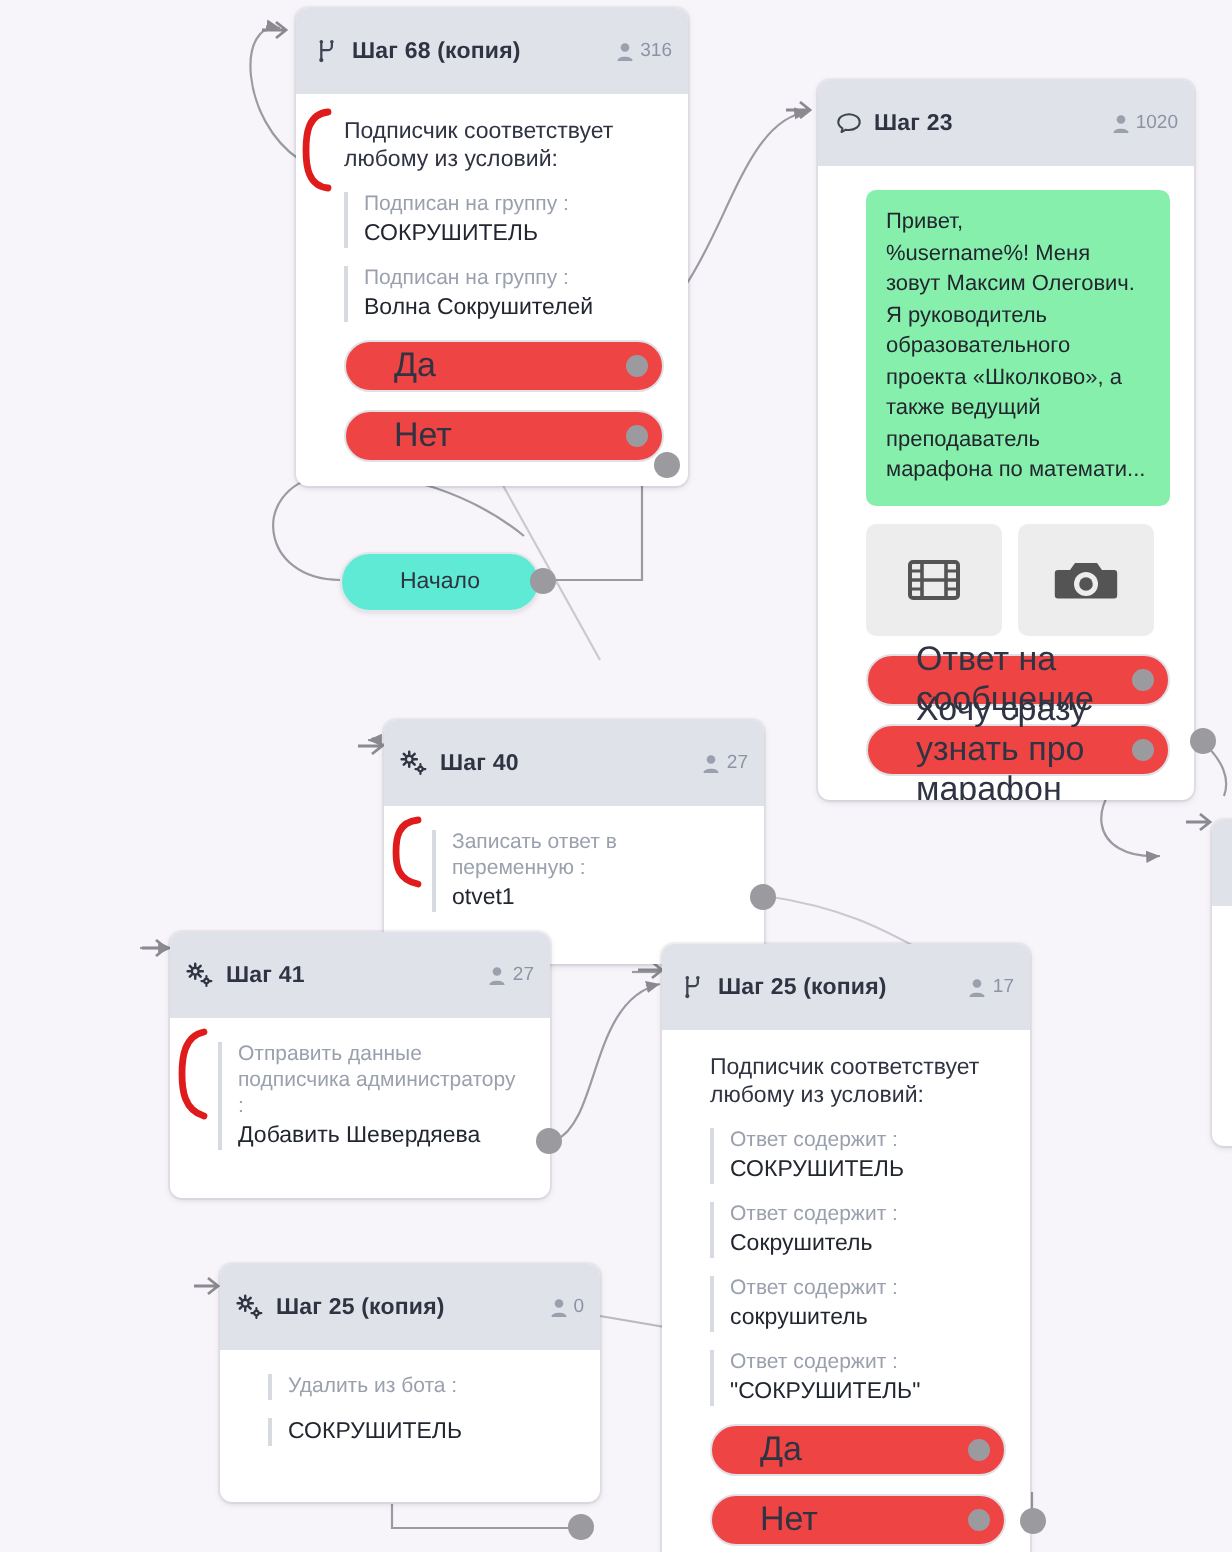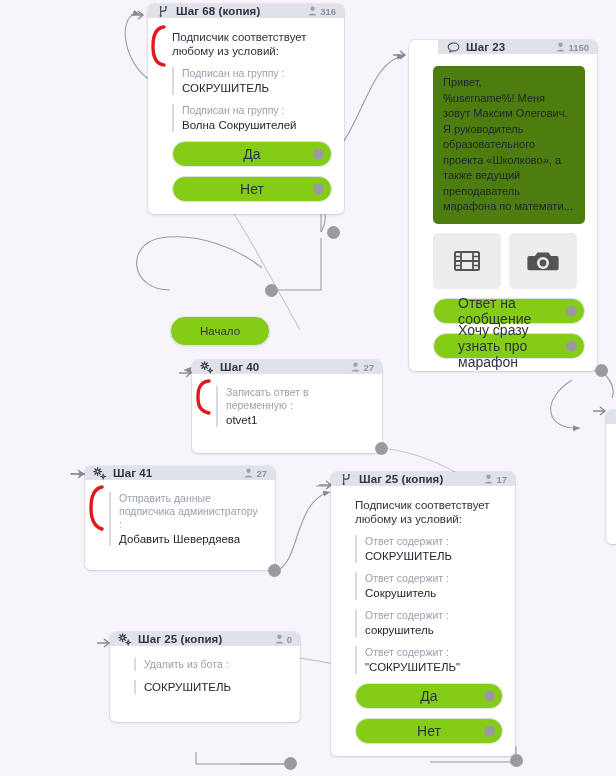--- a/index.html
+++ b/index.html
@@ -32,28 +32,28 @@
 
   
   .card {
     position: absolute;
     background: #ffffff;
     border-radius: 6px;
     box-shadow: 0 1px 3px rgba(40,30,60,.16), 0 0 0 1px rgba(40,30,60,.05);
     overflow: hidden;
   }
   .card-head {
-    height: 14px;
+    height: 43px;
     background: #dfe2e9;
     display: flex;
     align-items: center;
     padding: 0 8px 0 8px;
     gap: 6px;
   }
-  .card-head.msg { background: #dfe2e9; margin-left: 29px; }
+  .card-head.msg { background: #dfe2e9; }
   .head-icon {
     width: 14px; height: 14px;
     display: flex; align-items: center; justify-content: center;
     flex: 0 0 auto;
   }
   .head-icon svg { display: block; }
   .card-title {
     font-size: 11.5px;
     color: #2f3342;
     font-weight: 600;
@@ -63,21 +63,21 @@
   .head-spacer { flex: 1 1 auto; }
   .subs {
     display: flex;
     align-items: center;
     gap: 3px;
     flex: 0 0 auto;
   }
   .subs-count {
     font-size: 9.5px;
     color: #8d93a3;
-    font-weight: 700;
+    font-weight: 400;
   }
   .card-body {
     padding: 12px 12px 12px 24px;
     position: relative;
   }
 
   
   .cond-title {
     font-size: 11.5px;
     color: #2f3342;
@@ -103,41 +103,40 @@
     line-height: 14px;
     word-wrap: break-word;
   }
 
   
   .pill {
     position: relative;
     height: 26px;
     border: 1px solid #dfe1e7;
     border-radius: 14px;
-    background: #84cc16;
+    background: #ef4444;
     display: flex;
     align-items: center;
-    justify-content: center;
     margin-top: 9px;
-    font-size: 14px;
+    font-size: 17px;
     color: #2f3342;
     padding: 0 24px;
   }
   .pill .dot {
     position: absolute;
     right: 7px; top: 50%;
     transform: translateY(-50%);
     width: 11px; height: 11px;
     border-radius: 50%;
     background: #9b9b9f;
   }
 
   
   .bubble {
-    background: #4d7c0f;
+    background: #86efac;
     border-radius: 5px;
     padding: 9px 10px;
     font-size: 11px;
     line-height: 15.5px;
     color: #22262f;
   }
   .media-row {
     display: flex;
     gap: 8px;
     margin-top: 9px;
@@ -149,29 +148,28 @@
     display: flex;
     align-items: center;
     justify-content: center;
   }
 
   
   .start-node {
     position: absolute;
     height: 30px;
     border-radius: 16px;
-    background: #84cc16;
+    background: #5eead4;
     border: 1px solid #e3e5ea;
     box-shadow: 0 1px 2px rgba(40,30,60,.10);
     display: flex;
     align-items: center;
     justify-content: center;
     font-size: 11.5px;
     color: #2f3342;
-    margin-top: 40px;
   }
 
   
   .port {
     position: absolute;
     width: 13px; height: 13px;
     border-radius: 50%;
     background: #9b9b9f;
   }
 
@@ -320,21 +318,21 @@
           <path d="M8 2.6 C4.2 2.6 1.4 4.8 1.4 7.4 C1.4 9.0 2.4 10.4 4 11.3 L3.4 13.6 L6.0 12.1 C6.6 12.2 7.3 12.3 8 12.3 C11.8 12.3 14.6 10.1 14.6 7.4 C14.6 4.8 11.8 2.6 8 2.6 z" stroke="#3f4452" stroke-width="1.25" fill="none" stroke-linejoin="round"></path>
         </svg>
       </span>
       <span class="card-title">Шаг 23</span>
       <span class="head-spacer"></span>
       <span class="subs">
         <svg width="9" height="10" viewBox="0 0 10 11">
           <circle cx="5" cy="3" r="2.4" fill="#9aa0ad"></circle>
           <path d="M0.8 10.5 C0.8 7.4 9.2 7.4 9.2 10.5 z" fill="#9aa0ad"></path>
         </svg>
-        <span class="subs-count">1150</span>
+        <span class="subs-count">1020</span>
       </span>
     </div>
     <div class="card-body">
       <div class="bubble">Привет, %username%!&nbsp;Меня зовут Максим Олегович. Я руководитель образовательного проекта «Школково», а также ведущий преподаватель марафона по математи...</div>
       <div class="media-row">
         <div class="media-tile">
           <svg width="30" height="26" viewBox="0 0 30 26">
             <rect x="3" y="4" width="24" height="18" rx="1.5" stroke="#545454" stroke-width="2" fill="none"></rect>
             <path d="M9 4 v18 M21 4 v18 M3 13 h24" stroke="#545454" stroke-width="1.8"></path>
             <path d="M3 8.5 h6 M3 17.5 h6 M21 8.5 h6 M21 17.5 h6" stroke="#545454" stroke-width="1.6"></path>

